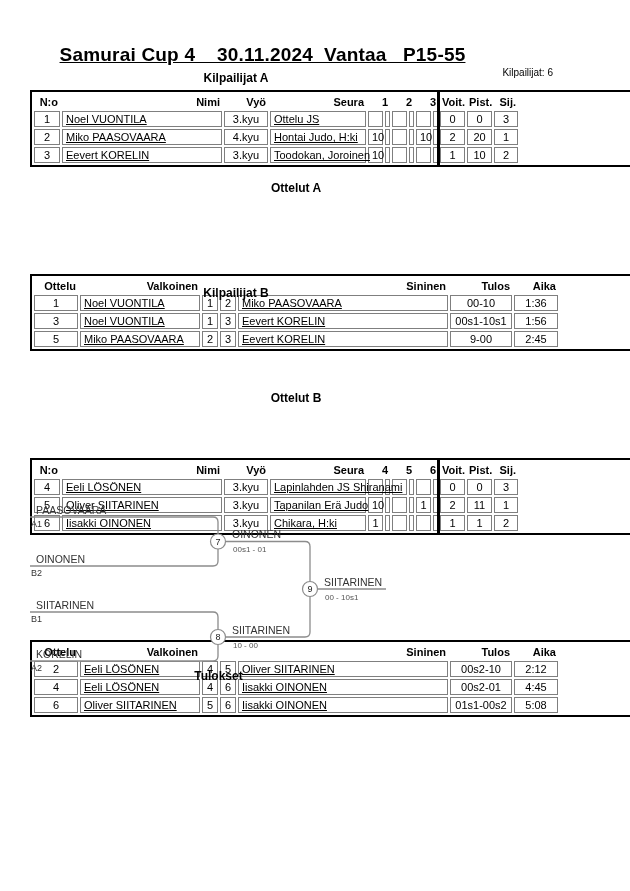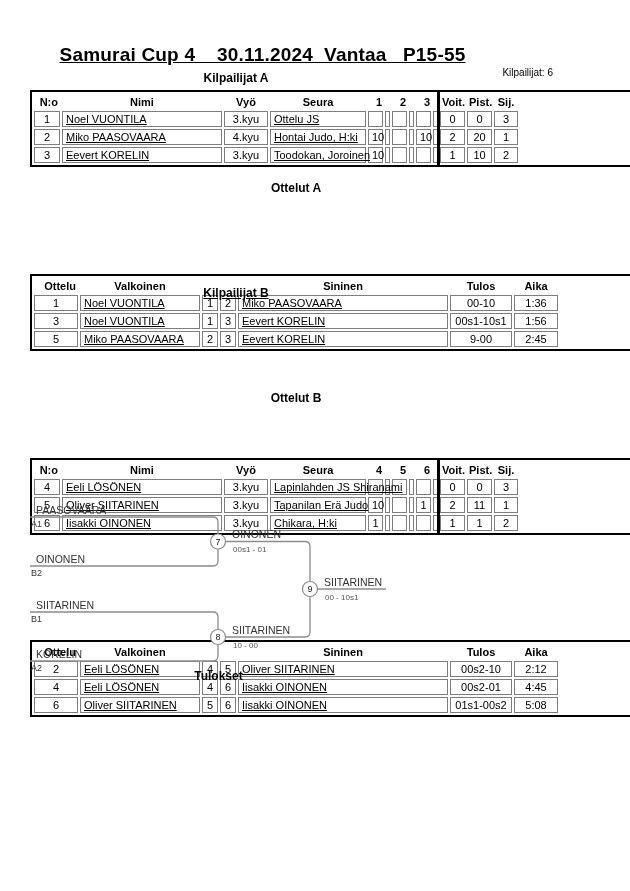--- a/index.html
+++ b/index.html
@@ -12,21 +12,21 @@
   .page-title{
     top:44px;left:30px;width:465px;text-align:center;
     font-size:19px;font-weight:bold;white-space:pre;letter-spacing:0.2px;text-decoration:underline;
   }
   .competitors-count{top:67px;left:423px;width:130px;text-align:right;font-size:10px;color:#000;}
   .section-heading{font-size:12px;font-weight:bold;text-align:center;}
   .tbl-wrap{border:2px solid #000;background:#fff;position:relative;}
   table.sheet{border-collapse:separate;border-spacing:2px;table-layout:fixed;}
   table.sheet th,table.sheet td{box-sizing:border-box;overflow:visible;white-space:nowrap;}
   table.sheet th{
-    font-size:11px;font-weight:bold;text-align:center;padding:0 1px;height:15px;
+    font-size:11px;font-weight:bold;text-align:right;padding:0 1px;height:15px;
     border:1px solid transparent;
   }
   table.sheet th.thl{text-align:right;}
   table.sheet td{
     border:1px solid #7f7f7f;font-size:11px;text-align:center;
     padding:0 3px;height:16px;background:transparent;
   }
   table.sheet td.l{text-align:left;text-decoration:underline;}
   .vdivider{position:absolute;top:0;bottom:0;width:3px;background:#000;z-index:3;}
   svg text{font-family:"Liberation Sans","DejaVu Sans",sans-serif;}
@@ -171,21 +171,21 @@
       <td>2</td>
       <td>3</td>
       <td class="l">Eevert KORELIN</td>
       <td>9-00</td>
       <td>2:45</td>
     </tr>
   </tbody>
     </table>
 </div>
 
-<div class="abs section-heading" style="top:286px;left:30px;width:412px;text-decoration:underline;">Kilpailijat B</div>
+<div class="abs section-heading" style="top:286px;left:30px;width:412px;">Kilpailijat B</div>
 
 <div class="abs tbl-wrap" style="top:304px;left:30px;">
   <div class="vdivider" style="left:405px;"></div>
   <table class="sheet" style="width:488px;">
     <colgroup>
       <col style="width:26px">
         <col style="width:160px">
         <col style="width:44px">
         <col style="width:96px">
       <col style="width:15px">

